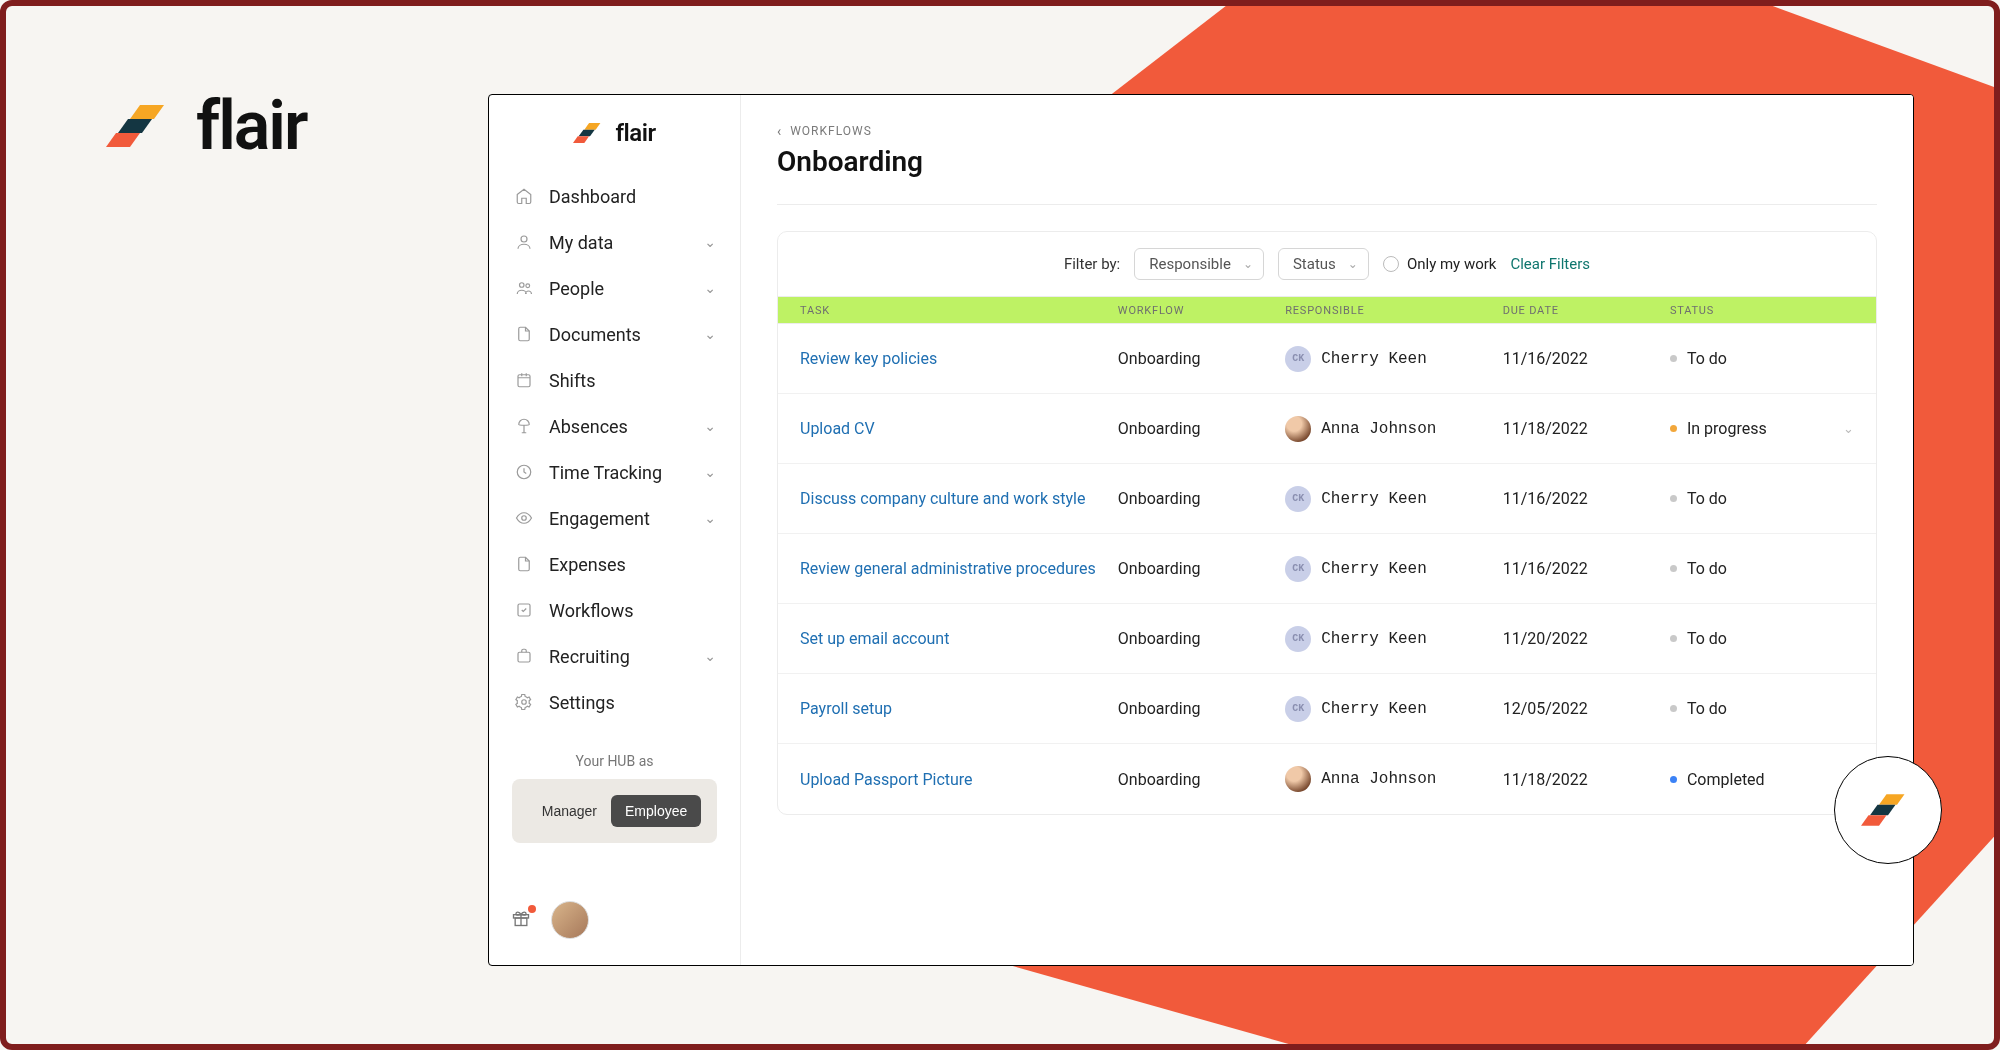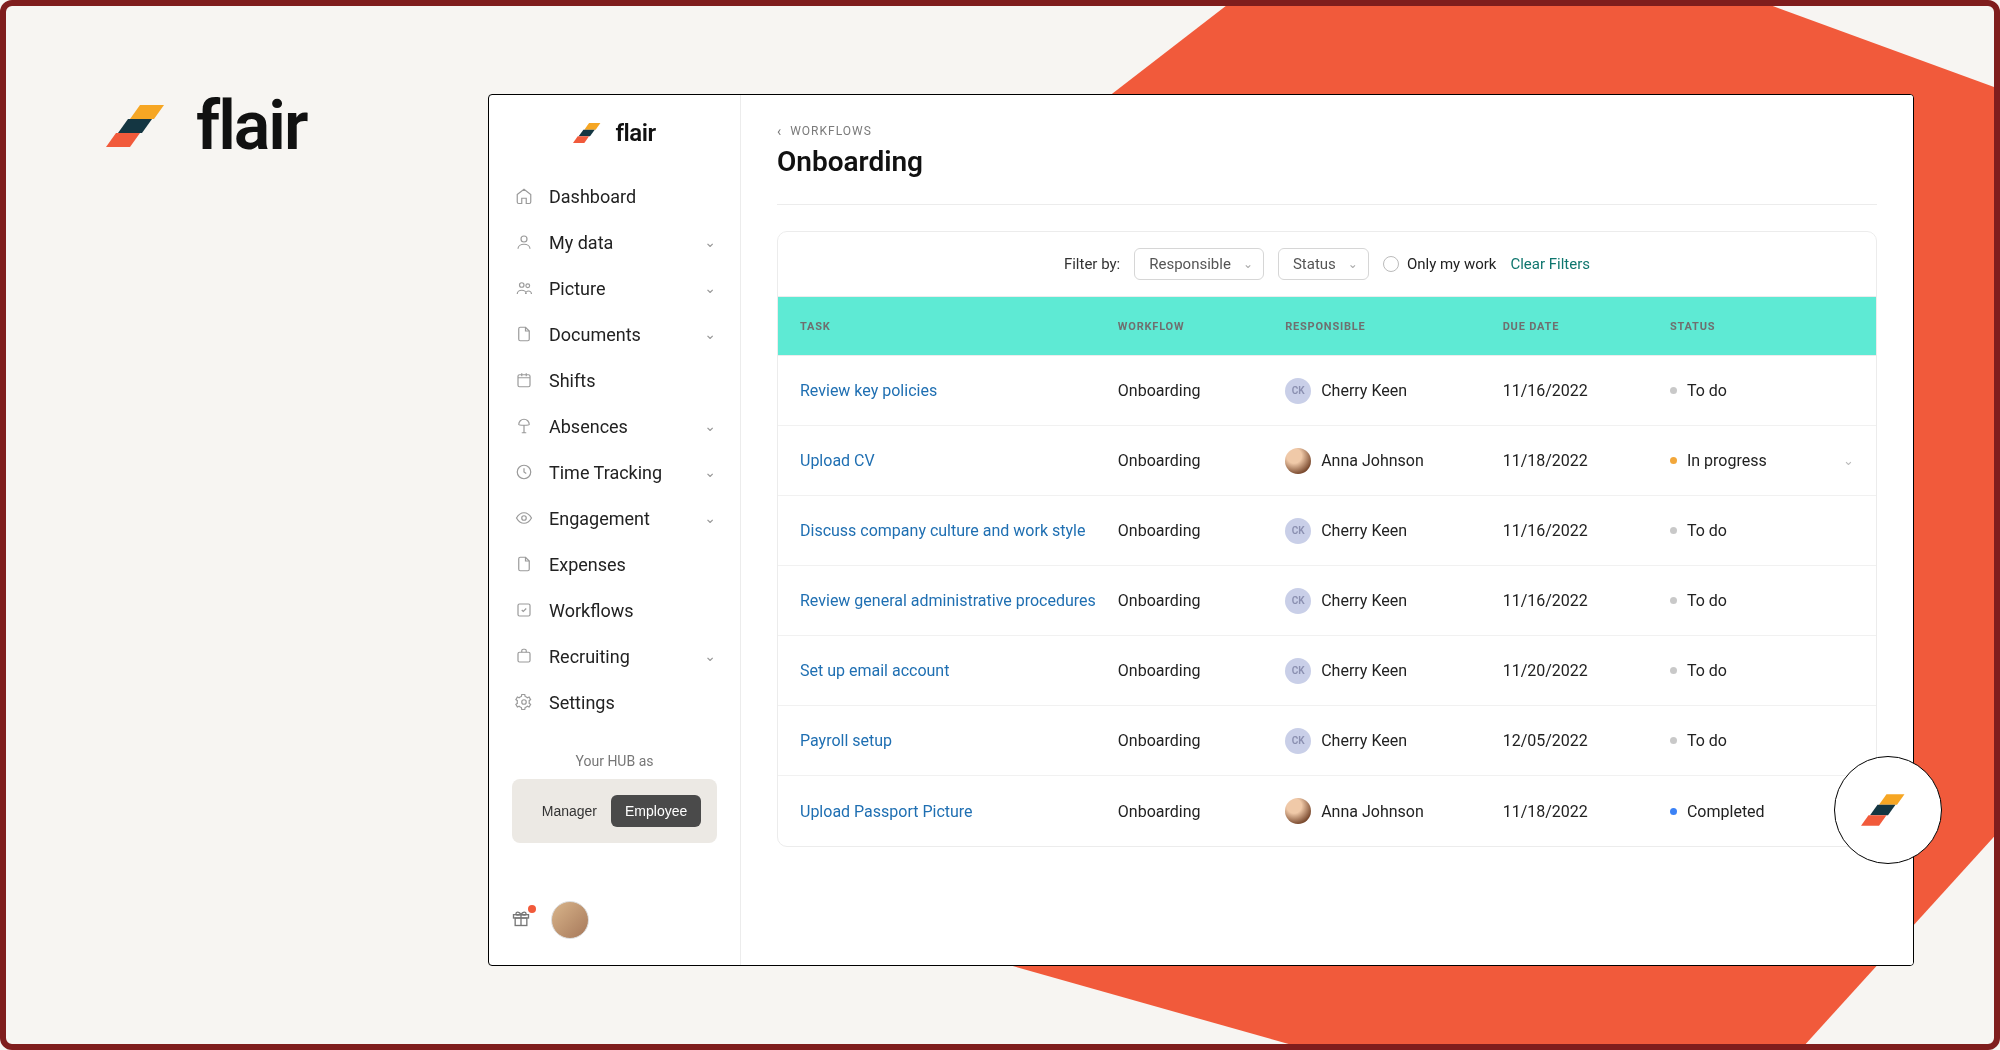--- a/index.html
+++ b/index.html
@@ -165,39 +165,39 @@
   .only-my { display:flex; align-items:center; gap:8px; font-size:15px; color:#222; cursor:pointer; }
   .clear-link { color:#0f766e; font-size:15px; cursor:pointer; }
 
   .thead, .trow {
     display:grid;
     grid-template-columns: 1.9fr 1fr 1.3fr 1fr 1.1fr;
     align-items:center;
     padding: 0 22px;
   }
   .thead {
-    height: 60px;
+    height: 28px;
     font-size: 11px;
     letter-spacing: 0.8px;
     text-transform: uppercase;
     color:#6f6f6f;
-    font-weight:700;
+    font-weight:400;
     border-top:1px solid #ececec;
     border-bottom:1px solid #ececec;
-    background:#5eead4;
+    background:#bef264;
   }
   .trow {
     height: 70px;
     border-bottom: 1px solid #f1f1f1;
     font-size: 16px;
     color:#222;
   }
   .trow:last-child { border-bottom: none; }
   .task-link { color:#1f6fb2; cursor:pointer; }
-  .resp-cell { display:flex; align-items:center; gap:10px; }
+  .resp-cell { display:flex; align-items:center; gap:10px;font-family:Liberation Mono, monospace; }
   .avatar-xs {
     width: 26px; height:26px; border-radius:50%;
     display:flex; align-items:center; justify-content:center;
     font-size:10px; color:#fff; font-weight:600;
   }
   .avatar-ck { background:#c9cfe8; color:#8a8fb0; }
   .avatar-photo { background: radial-gradient(circle at 35% 30%, #f0c9a8 30%, #7a4a2f 75%); }
   .status-cell { display:flex; align-items:center; gap:10px; position:relative; }
   .status-dot { width:7px; height:7px; border-radius:50%; display:inline-block; }
   .dot-todo { background:#c9c9c9; }
@@ -273,21 +273,21 @@
             <span class="chev">⌄</span>
           </li>
           <li class="nav-item">
             <span class="icon-slot">
               <svg width="18" height="18" viewBox="0 0 24 24" fill="none" stroke="currentColor" stroke-width="1.6">
                 <circle cx="9" cy="8" r="3"></circle>
                 <circle cx="17" cy="9" r="2.5"></circle>
                 <path d="M3 20c0-3 3-5 6-5s6 2 6 5M14 20c0-2 2-4 4-4s4 2 4 4"></path>
               </svg>
             </span>
-            <span>Picture</span>
+            <span>People</span>
             <span class="chev">⌄</span>
           </li>
           <li class="nav-item">
             <span class="icon-slot">
               <svg width="18" height="18" viewBox="0 0 24 24" fill="none" stroke="currentColor" stroke-width="1.6">
                 <path d="M14 3H7a2 2 0 0 0-2 2v14a2 2 0 0 0 2 2h10a2 2 0 0 0 2-2V8z"></path>
                 <path d="M14 3v5h5"></path>
               </svg>
             </span>
             <span>Documents</span>

